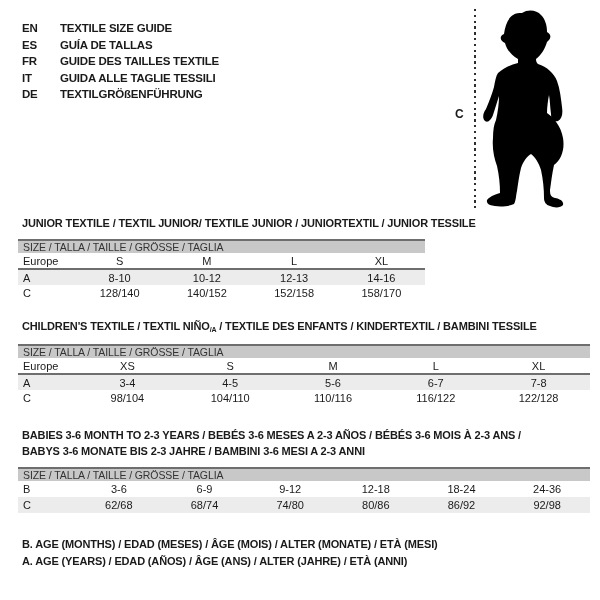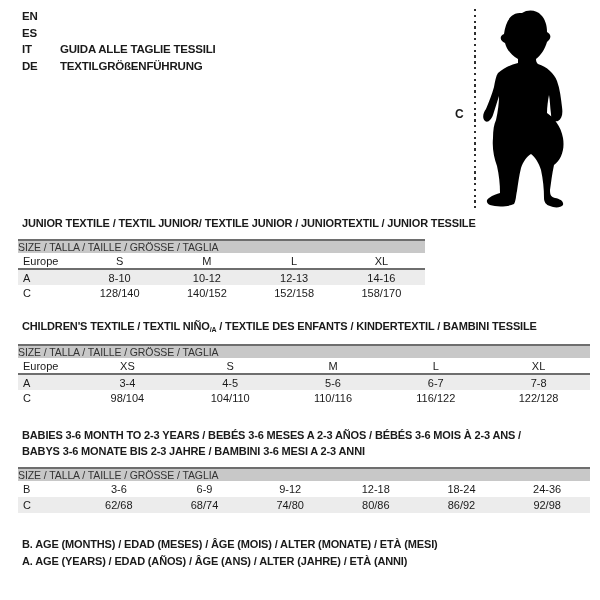--- a/index.html
+++ b/index.html
@@ -1,59 +1,65 @@
 <!DOCTYPE html>
 <html><head>
 <meta charset="utf-8">
 <style>
   * { box-sizing: border-box; margin: 0; padding: 0; }
   html, body { width: 600px; height: 600px; background: #ffffff; overflow: hidden; }
   body { font-family: "Liberation Sans", sans-serif; color: #1a1a1a; position: relative; }
 
   
-  .lang-block { position: absolute; left: 22px; top: 8px; }
+  .lang-block { position: absolute; left: 22px; top: 20px; }
   .lang-row { display: flex; line-height: 16.6px; font-size: 11.5px; font-weight: bold; letter-spacing: -0.2px; }
   .lang-code { width: 38px; flex: 0 0 38px; }
 
   
   .height-line { position: absolute; left: 474px; top: 9px; width: 2px; height: 199px;
     background: repeating-linear-gradient(to bottom, #2e2e2e 0 2.4px, transparent 2.4px 5.8px); }
   .height-marker { position: absolute; left: 455px; top: 107px; font-size: 12px; font-weight: bold; }
   .baby-svg { position: absolute; left: 480px; top: 8px; }
 
   
   .section-title { position: absolute; left: 22px; font-size: 11px; font-weight: bold; letter-spacing: -0.15px; white-space: nowrap; }
   .section-title .subscript { font-size: 7px; vertical-align: -2px; }
   .two-line { line-height: 16px; }
 
   .size-table { position: absolute; left: 18px; }
   .size-bar { height: 14px; background: #c8c8c8; border-top: 2px solid #6e6e6e;
-    font-size: 10.5px; color: #333333; line-height: 12px; letter-spacing: -0.1px; }
+    font-size: 10.5px; color: #333333; line-height: 12px; padding-left: 5px; letter-spacing: -0.1px; }
   table { border-collapse: collapse; table-layout: fixed; width: 100%; }
   td { height: 16px; font-size: 11px; text-align: center; padding: 0; white-space: nowrap; }
   td.lbl { text-align: left; padding-left: 5px; }
   tr.cols td { border-bottom: 2px solid #6e6e6e; }
   tr.shaded td { background: #ececec; }
 
   .w-junior { width: 407px; }
   .w-wide   { width: 572px; }
 
   
   .footnotes { position: absolute; left: 22px; top: 536px; font-size: 11px; font-weight: bold;
     line-height: 17.2px; letter-spacing: -0.15px; white-space: nowrap; }
 </style>
 </head>
 <body>
 
 <div class="lang-block">
   <div class="lang-row">
     <span class="lang-code">EN</span>
+    <span class="lang-label">TEXTILE SIZE GUIDE</span>
   </div>
   <div class="lang-row">
     <span class="lang-code">ES</span>
+    <span class="lang-label">GUÍA DE TALLAS</span>
+  </div>
+  <div class="lang-row">
+    <span class="lang-code">FR</span>
+    <span class="lang-label">GUIDE DES TAILLES TEXTILE</span>
   </div>
   <div class="lang-row">
     <span class="lang-code">IT</span>
     <span class="lang-label">GUIDA ALLE TAGLIE TESSILI</span>
   </div>
   <div class="lang-row">
     <span class="lang-code">DE</span>
     <span class="lang-label">TEXTILGRÖßENFÜHRUNG</span>
   </div>
 </div>

